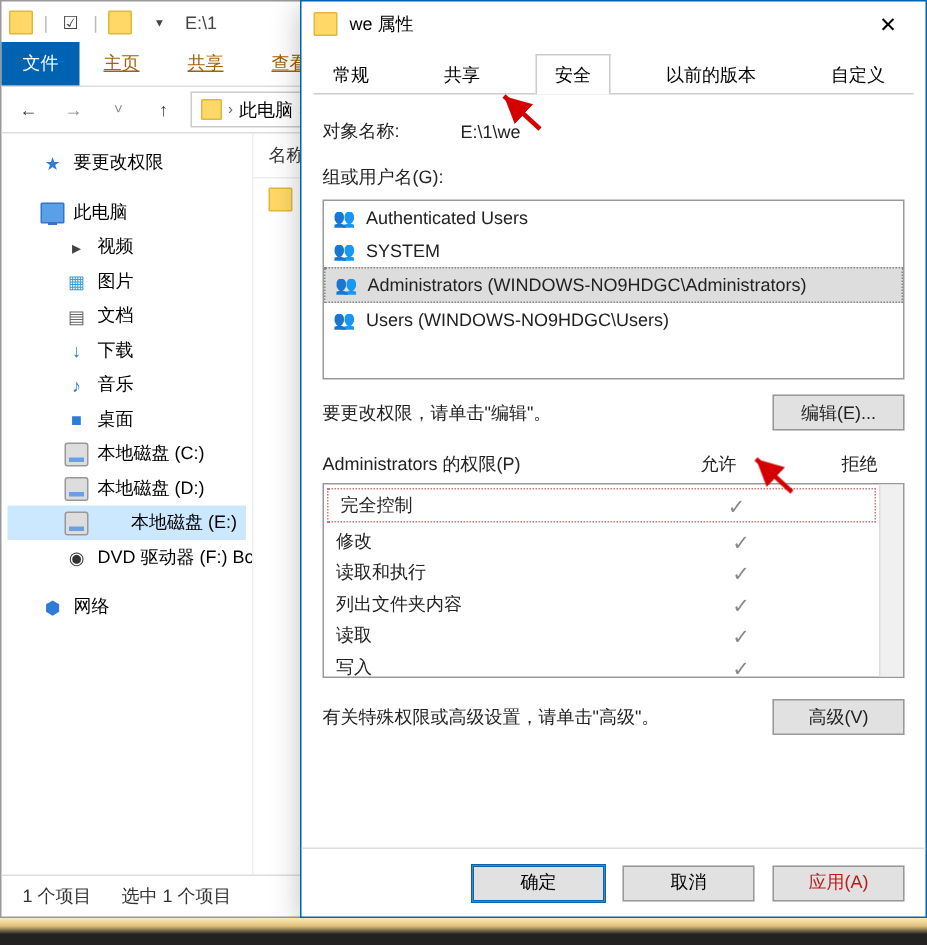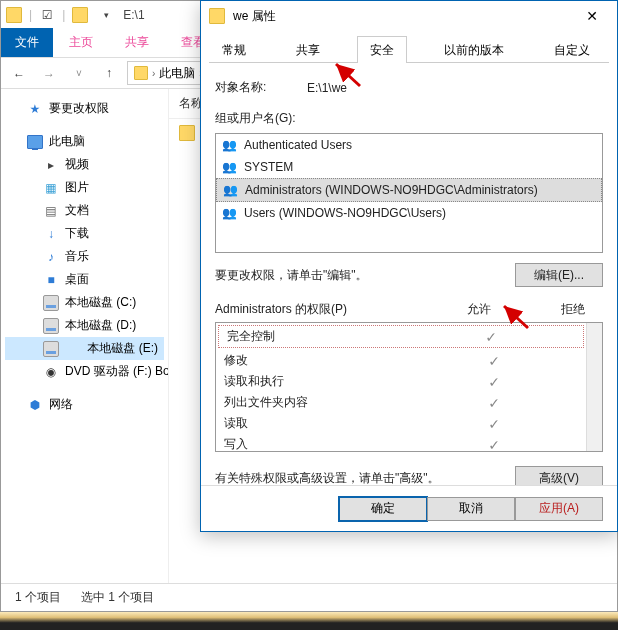--- a/index.html
+++ b/index.html
@@ -5,40 +5,40 @@
   * { box-sizing: border-box; font-family: "Microsoft YaHei", "Segoe UI", sans-serif; }
   body { margin: 0; width: 618px; height: 630px; background: #fff; overflow: hidden; position: relative; }
 
   
   .explorer { position: absolute; left: 0; top: 0; width: 618px; height: 612px; background: #fff; border: 1px solid #999; }
   .exp-titlebar { height: 28px; display: flex; align-items: center; font-size: 12px; color: #444; }
   .exp-titlebar .qicon { width: 18px; height: 18px; margin: 0 4px; display: flex; align-items: center; justify-content: center; }
   .exp-titlebar .sep { color: #bbb; margin: 0 2px; }
   .exp-tabs { display: flex; align-items: flex-end; height: 28px; font-size: 12px; }
   .exp-tab-file { background: #0063b1; color: #fff; padding: 6px 14px; }
-  .exp-tab { padding: 6px 16px; color: #ec4899; }
+  .exp-tab { padding: 6px 16px; color: #a16207; text-decoration: underline; }
   .exp-addr { height: 32px; border-top: 1px solid #ddd; border-bottom: 1px solid #ddd; display: flex; align-items: center; font-size: 12px; padding: 0 6px; gap: 6px; }
   .nav-btn { width: 24px; height: 24px; display: flex; align-items: center; justify-content: center; color: #888; }
   .nav-btn.active { color: #333; }
   .addr-box { border: 1px solid #ccc; height: 24px; display: flex; align-items: center; padding: 0 6px; gap: 4px; flex: 0 0 auto; }
   .exp-body { display: flex; height: calc(100% - 28px - 28px - 32px - 28px); }
   .sidebar { width: 168px; border-right: 1px solid #eee; padding: 8px 4px; font-size: 12px; overflow: hidden; }
   .side-item { display: flex; align-items: center; gap: 6px; padding: 3px 6px 3px 22px; white-space: nowrap; }
   .side-item.level1 { padding-left: 38px; }
   .side-item.selected { background: #cce8ff; justify-content: space-between; }
   .side-sep { height: 10px; }
   .side-icon { width: 16px; height: 16px; flex: 0 0 16px; display:flex;align-items:center;justify-content:center; }
   .content { flex: 1; font-size: 12px; }
   .content-header { padding: 6px 10px; color: #333; border-bottom: 1px solid #eee; }
   .content-row { display: flex; align-items: center; gap: 6px; padding: 6px 10px; }
   .folder-ic { width:16px;height:16px;background:#ffd867;border:1px solid #e0b93c;border-radius:1px; }
   .exp-status { position:absolute; bottom:0; left:0; right:0; height:28px; border-top:1px solid #ddd; display:flex; align-items:center; gap:20px; font-size:12px; padding:0 14px; color:#333; }
 
   
-  .dialog { position:absolute; left:200px; top:0; width:418px; height:532px; background:#fff; border:1px solid #0063b1; box-shadow:0 4px 18px rgba(0,0,0,0.25); display:flex; flex-direction:column; }
+  .dialog { position:absolute; left:200px; top:0; width:418px; height:612px; background:#fff; border:1px solid #0063b1; box-shadow:0 4px 18px rgba(0,0,0,0.25); display:flex; flex-direction:column; }
   .dlg-title { height:30px; display:flex; align-items:center; font-size:12px; padding:0 8px; }
   .dlg-title .folder-ic { margin-right:8px; }
   .dlg-title .spacer { flex:1; }
   .dlg-close { width:34px; height:22px; display:flex; align-items:center; justify-content:center; font-size:14px; }
   .dlg-tabs { display:flex; height:28px; border-bottom:1px solid #ccc; margin:4px 8px 0 8px; font-size:12px;gap:24px; }
   .dlg-tab { padding:5px 12px; border:1px solid transparent; border-bottom:none; position:relative; top:1px; }
   .dlg-tab.active { border-color:#ccc; background:#fff; }
   .dlg-body { flex:1; padding:10px 14px; font-size:12px; color:#222; overflow:hidden; }
   .row { display:flex; align-items:center; margin:6px 0; gap:6px;}
   .label { width:86px; }
@@ -52,21 +52,21 @@
   .perm-head .phl { flex:1; }
   .perm-head .phc { width:60px; text-align:center; }
   .perm-box { border:1px solid #999; height:130px; margin-top:4px; position:relative; }
   .perm-box .scroll { position:absolute; right:0; top:0; bottom:0; width:16px; background:#f0f0f0; border-left:1px solid #ddd; }
   .perm-inner { position:absolute; left:0; right:16px; top:0; bottom:0; overflow:auto; }
   .perm-row { display:flex; align-items:center; padding:2px 8px;justify-content:center; }
   .perm-row.first { border:1px dotted #c77; margin:2px; }
   .perm-row .pl { flex:1; }
   .perm-row .pc { width:56px; text-align:center; color:#888; font-size:14px; }
   .adv-row { display:flex; justify-content:space-between; align-items:center; margin:14px 0 4px 0; }
-  .dlg-footer { height:46px; border-top:1px solid #ddd; display:flex; align-items:center; justify-content:flex-end; padding:0 14px; }
+  .dlg-footer { height:46px; border-top:1px solid #ddd; display:flex; align-items:center; justify-content:flex-end; gap:12px; padding:0 14px; }
   .btn.primary { background:#e1e1e1; border:1px solid #0a64ad; outline:1px solid #0a64ad; }
   .btn.disabled { color:#b91c1c; }
 
   
   .arrow { position:absolute; pointer-events:none; }
   .arrow svg { overflow:visible; }
 
   
   .taskbar { position:absolute; left:0; right:0; bottom:0; height:18px; background:linear-gradient(#fceabb,#e0c078,#222 60%); }
 

